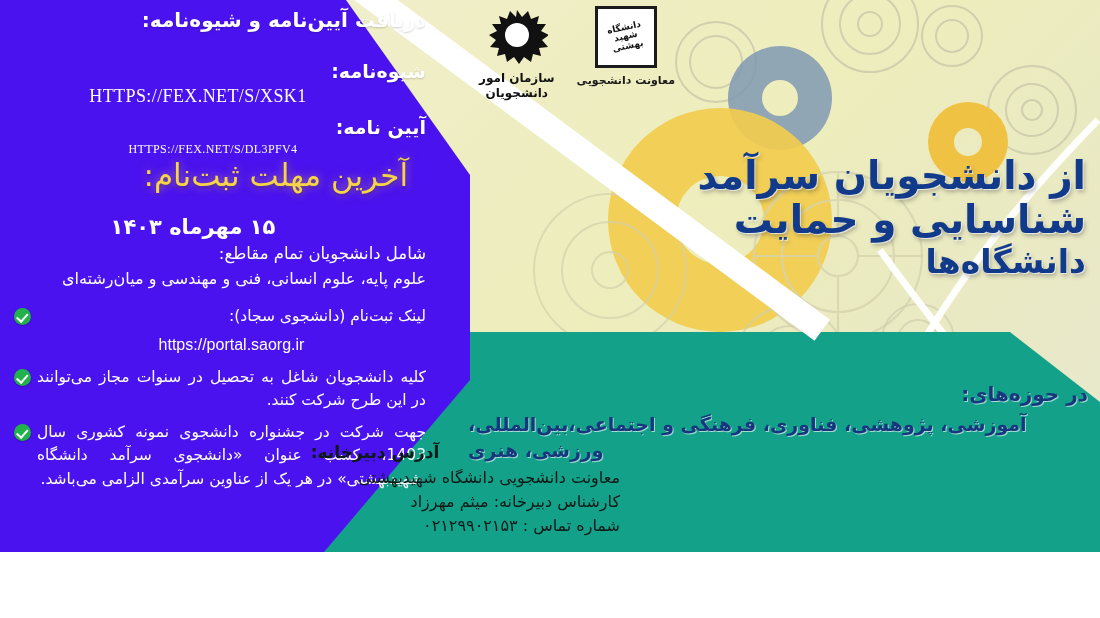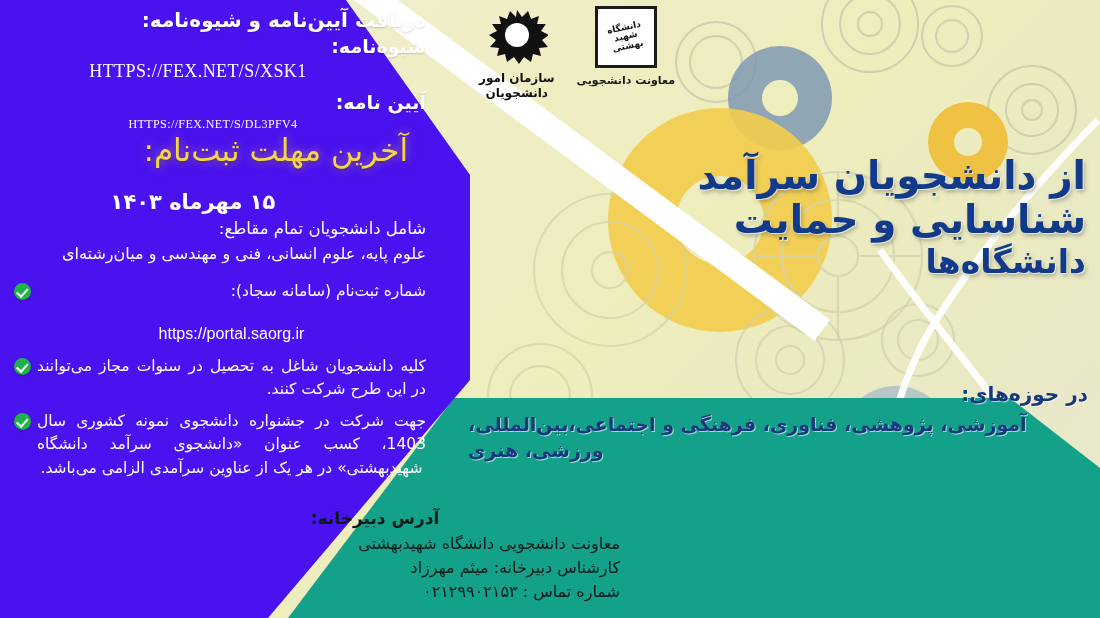--- a/index.html
+++ b/index.html
@@ -2,21 +2,21 @@
 <html lang="fa" dir="rtl"><head>
 <meta charset="utf-8">
 <title>Poster</title>
 <style>
   * { margin:0; padding:0; box-sizing:border-box; }
   html,body { width:1100px; height:618px; overflow:hidden; background:#fff; }
   body { font-family:"DejaVu Sans","Liberation Sans",sans-serif; }
 
   #poster {
     position:relative;
-    width:1100px; height:618px;
+    width:1100px; height:552px;
     overflow:hidden;
     background:linear-gradient(135deg,#f2f2e2 0%,#efeec6 28%,#eeedbc 55%,#e9e9c4 78%,#e8e8d2 100%);
   }
 
   
   .gears { position:absolute; inset:0; pointer-events:none; }
   .gsvg { position:absolute; }
 
   
   .swoosh { position:absolute; right:0; top:0; width:320px; height:618px; pointer-events:none; }
@@ -51,21 +51,21 @@
     position:absolute; left:0; top:0; width:440px; height:618px;
     z-index:8; color:#fff; direction:rtl; text-align:right;
   }
   .pad { padding:0 14px 0 10px; }
 
   .hdr-line{
     font-weight:bold; color:#ffffff; text-align:right;
     text-shadow:0 1px 2px rgba(0,0,0,.18);
   }
   .t-receive{ font-size:20px; margin-top:8px; padding-left:20px; letter-spacing:-.3px;}
-  .t-label  { font-size:19px; margin-top:3px; padding-left:60px;}
+  .t-label  { font-size:19px; margin-top:28px; padding-left:60px;}
   .t-url    { font-family:"Liberation Serif","DejaVu Serif",serif; font-size:18px;
               letter-spacing:.4px; margin-top:4px; text-align:center; direction:ltr;
               padding-right:40px;}
   .t-label2 { font-size:19px; margin-top:9px; padding-left:88px;}
   .t-url2   { font-family:"Liberation Serif","DejaVu Serif",serif; font-size:12px;
               letter-spacing:.4px; margin-top:4px; text-align:center; direction:ltr;
               padding-right:10px;}
 
   .deadline{
     text-align:right; padding-right:18px;
@@ -93,21 +93,21 @@
     background:#21b24b; position:relative; margin-top:3px;
     box-shadow:0 1px 2px rgba(0,0,0,.25);
   }
   .check::after{
     content:""; position:absolute; left:5px; top:3px;
     width:4.5px; height:8.5px; border:solid #fff;
     border-width:0 2.2px 2.2px 0; transform:rotate(42deg);
   }
   .btext{ font-size:15.5px; line-height:1.5; text-align:justify; color:#fff; flex:1; }
   .blink{
-    display:block; text-align:center; font-size:16px; margin-top:18px;
+    display:block; text-align:center; font-size:16px; margin-top:4px;
     font-family:"Liberation Sans",sans-serif; direction:ltr; color:#fff;
   }
   .bul1 .btext{ text-align:right; }
   .bul3 .btext{ text-align:justify; text-align-last:center; }
 
   
   .logos{
     position:absolute; left:425px; top:6px; width:250px; height:108px; z-index:9;
     display:flex; flex-direction:row; align-items:flex-start; gap:22px;
   }
@@ -260,21 +260,21 @@
       <div class="includes">
         <div>شامل دانشجویان تمام مقاطع:</div>
         <div class="l2">علوم پایه، علوم انسانی، فنی و مهندسی و میان‌رشته‌ای</div>
       </div>
 
       <div class="bullets">
 
         <div class="bullet bul1">
           <span class="check"></span>
           <span class="btext">
-            <span>شماره ثبت‌نام (سامانه سجاد):</span>
+            <span>لینک ثبت‌نام (دانشجوی سجاد):</span>
             <span class="blink">https://portal.saorg.ir</span>
           </span>
         </div>
 
         <div class="bullet bul2">
           <span class="check"></span>
           <span class="btext">کلیه دانشجویان شاغل به تحصیل در سنوات مجاز می‌توانند در این طرح شرکت کنند.</span>
         </div>
 
         <div class="bullet bul3">

